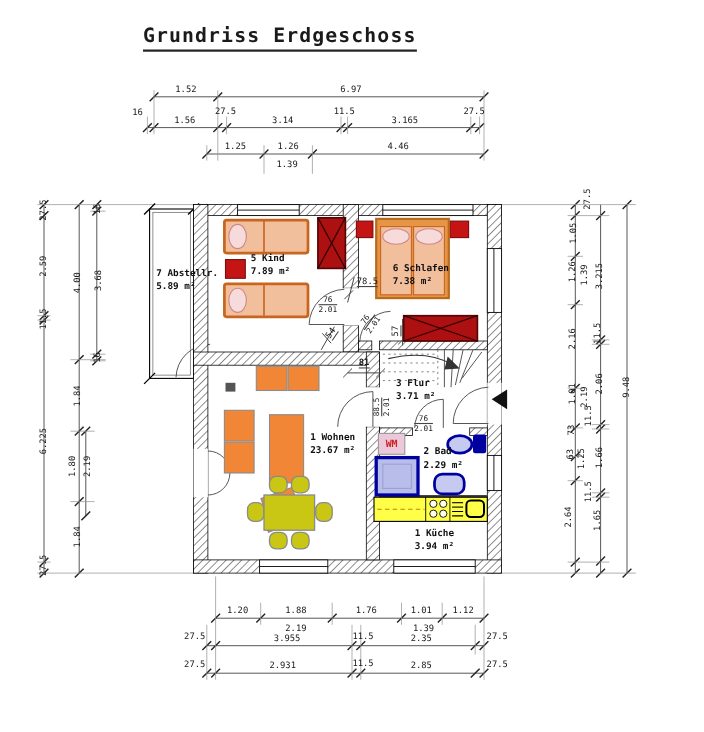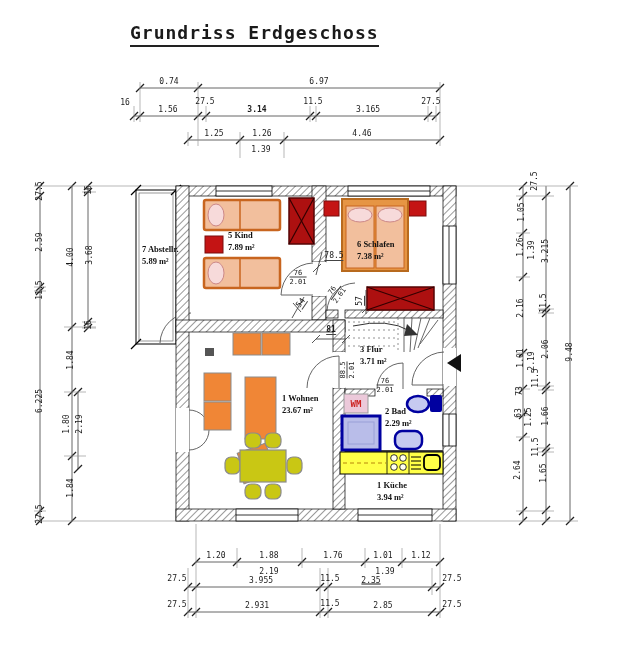--- a/index.html
+++ b/index.html
@@ -12,21 +12,21 @@
         font-family:"DejaVu Sans Mono", monospace;}
   #title{position:absolute;left:130px;top:22px;font-size:18px;font-weight:bold;
          letter-spacing:1px;color:#1a1a1a;border-bottom:2px solid #222;padding-bottom:2px;}
   svg{position:absolute;left:0;top:0;}
   .f-orange{fill:var(--c-orange);stroke:#8b8b8b;stroke-width:1;}
   .f-olive{fill:var(--c-olive);stroke:#8b8b8b;stroke-width:1.2;}
   .lbl{position:absolute;font-size:8px;color:#1a1a1a;white-space:nowrap;
        transform:translate(-50%,-50%);}
   .lbl.rot{transform:translate(-50%,-50%) rotate(-90deg);}
   .room-lbl{position:absolute;font-size:8.5px;font-weight:bold;color:#111;
-            line-height:12px;white-space:nowrap;font-family:Liberation Serif, serif;}
+            line-height:12px;white-space:nowrap;}
   .wm-lbl{position:absolute;font-size:9px;font-weight:bold;color:var(--c-wmtext);
           transform:translate(-50%,-50%);}
   .idim{position:absolute;font-size:8px;color:#1a1a1a;white-space:nowrap;
         border-bottom:1px solid #444;padding-bottom:0px;}
   .frac{position:absolute;font-size:7px;line-height:8px;color:#1a1a1a;text-align:center;
         white-space:nowrap;}
   .frac .fb{display:block;border-top:1px solid #444;}
 </style>
 </head>
 <body>
@@ -342,44 +342,44 @@
       <line x1="411" y1="461" x2="421" y2="461" stroke="#000" stroke-width="1"></line>
       <line x1="411" y1="465" x2="421" y2="465" stroke="#000" stroke-width="1"></line>
       <line x1="411" y1="469" x2="421" y2="469" stroke="#000" stroke-width="1"></line>
       <rect x="424" y="455" width="16" height="15" rx="4" fill="none" stroke="#000" stroke-width="1.8"></rect>
     </g>
 
     <polygon points="461,354 447,363 461,372" fill="#111"></polygon>
   </svg>
 
   <div id="labels">
-      <div class="lbl" style="left: 169px; top: 81px;">0.74</div>
+      <div class="lbl" style="left: 169px; top: 81px;">1.52</div>
       <div class="lbl" style="left: 319px; top: 81px;">6.97</div>
       <div class="lbl" style="left: 125px; top: 102px;">16</div>
       <div class="lbl" style="left: 168px; top: 109px;">1.56</div>
       <div class="lbl" style="left: 205px; top: 101px;">27.5</div>
-      <div class="lbl" style="left: 257px; top: 109px; font-weight: bold;">3.14</div>
+      <div class="lbl" style="left: 257px; top: 109px;">3.14</div>
       <div class="lbl" style="left: 313px; top: 101px;">11.5</div>
       <div class="lbl" style="left: 368px; top: 109px;">3.165</div>
       <div class="lbl" style="left: 431px; top: 101px;">27.5</div>
       <div class="lbl" style="left: 214px; top: 133px;">1.25</div>
       <div class="lbl" style="left: 262px; top: 133px;">1.26</div>
       <div class="lbl" style="left: 362px; top: 133px;">4.46</div>
       <div class="lbl" style="left: 261px; top: 149px;">1.39</div>
       <div class="lbl" style="left: 216px; top: 555px;">1.20</div>
       <div class="lbl" style="left: 269px; top: 555px;">1.88</div>
       <div class="lbl" style="left: 333px; top: 555px;">1.76</div>
       <div class="lbl" style="left: 383px; top: 555px;">1.01</div>
       <div class="lbl" style="left: 421px; top: 555px;">1.12</div>
       <div class="lbl" style="left: 269px; top: 571px;">2.19</div>
       <div class="lbl" style="left: 385px; top: 571px;">1.39</div>
       <div class="lbl" style="left: 177px; top: 578px;">27.5</div>
       <div class="lbl" style="left: 261px; top: 580px;">3.955</div>
       <div class="lbl" style="left: 330px; top: 578px;">11.5</div>
-      <div class="lbl" style="left: 371px; top: 580px; text-decoration: underline;">2.35</div>
+      <div class="lbl" style="left: 383px; top: 580px;">2.35</div>
       <div class="lbl" style="left: 452px; top: 578px;">27.5</div>
       <div class="lbl" style="left: 177px; top: 604px;">27.5</div>
       <div class="lbl" style="left: 257px; top: 605px;">2.931</div>
       <div class="lbl" style="left: 330px; top: 603px;">11.5</div>
       <div class="lbl" style="left: 383px; top: 605px;">2.85</div>
       <div class="lbl" style="left: 452px; top: 604px;">27.5</div>
       <div class="lbl rot" style="left: 39px; top: 191px; transform: translate(-50%, -50%) rotate(-90deg);">27.5</div>
       <div class="lbl rot" style="left: 39px; top: 242px; transform: translate(-50%, -50%) rotate(-90deg);">2.59</div>
       <div class="lbl rot" style="left: 39px; top: 290px; transform: translate(-50%, -50%) rotate(-90deg);">11.5</div>
       <div class="lbl rot" style="left: 39px; top: 401px; transform: translate(-50%, -50%) rotate(-90deg);">6.225</div>

